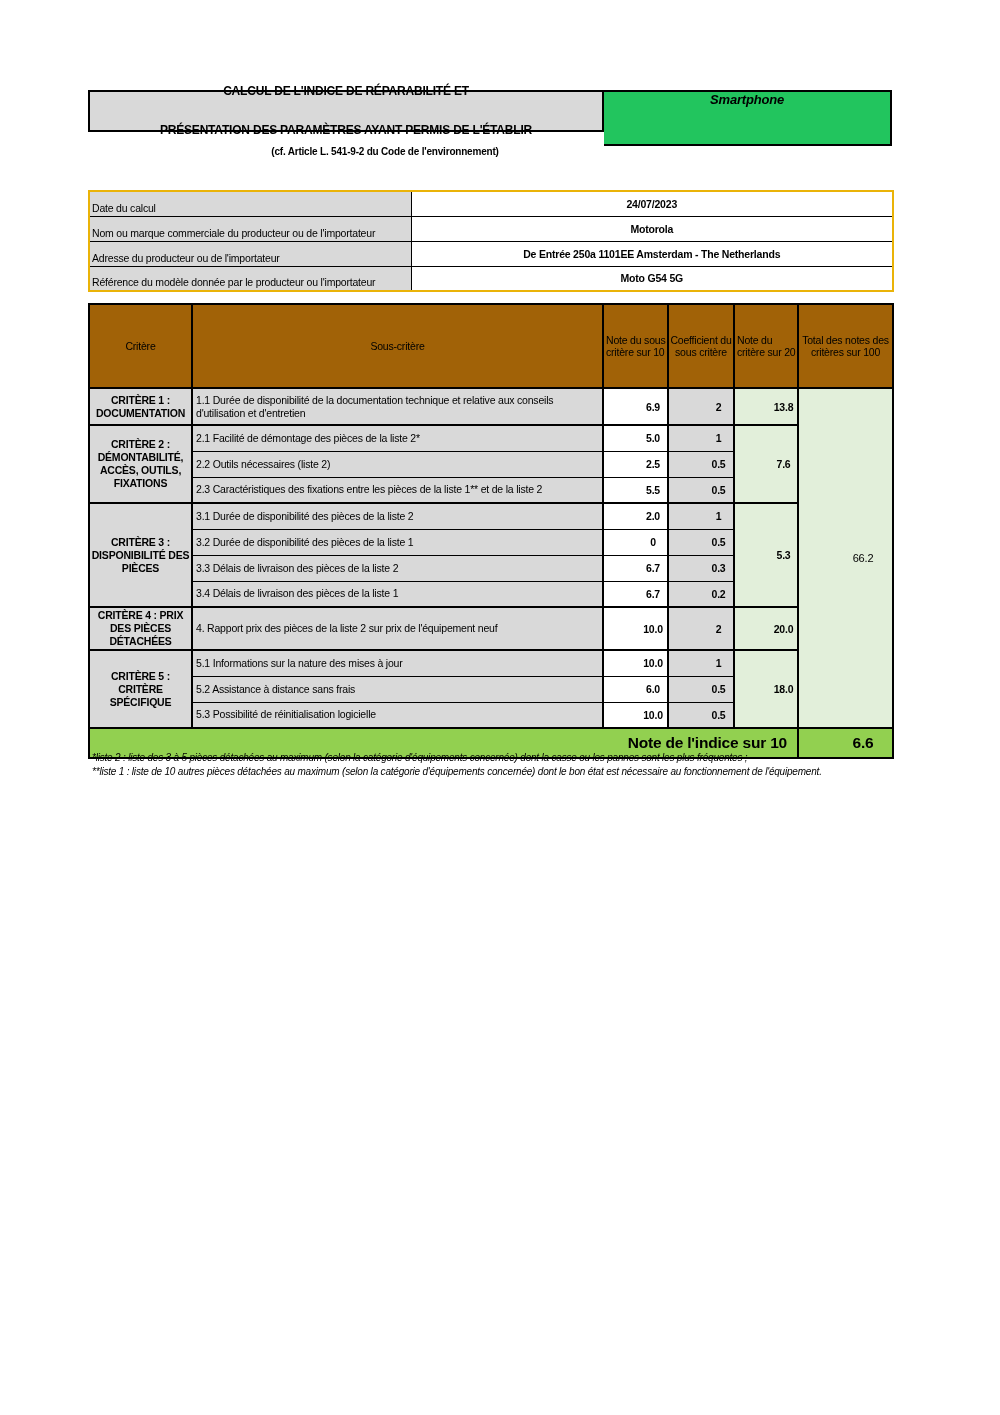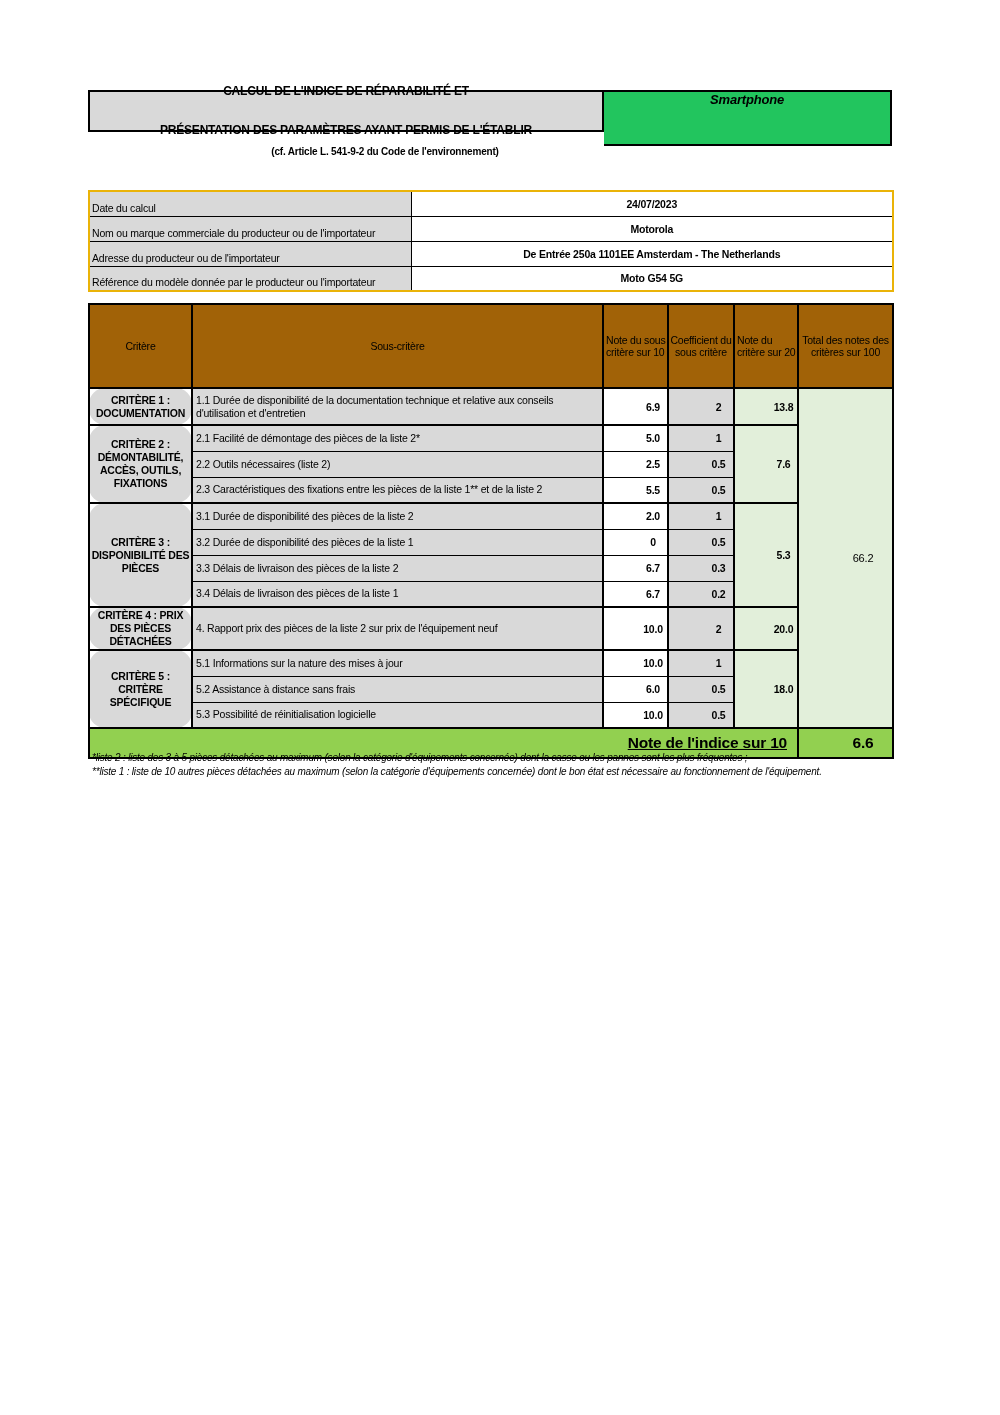--- a/index.html
+++ b/index.html
@@ -35,35 +35,35 @@
 
   
   .main-table { position: absolute; left: 88px; top: 303px; border-collapse: collapse; table-layout: fixed; }
   .main-table { border: 2.5px solid #000; }
   .main-table th, .main-table td { border: 1px solid #000; border-left-width: 2px; overflow: hidden; padding-left: 35px; }
   .main-table thead th { border-top-width: 2px; border-bottom-width: 2px; background: #a16207; font-size: 10.5px; font-weight: normal; height: 84px; vertical-align: middle; text-align: center; padding: 1px; }
   .main-table thead th.al-left { text-align: left; padding-left: 2px; }
   tr.group-start td { border-top-width: 2px; }
   td.crit {
     background: #d9d9d9; font-weight: bold; font-size: 10.5px; text-align: center;
-    vertical-align: middle; padding: 1px; line-height: 13px; border-radius: 16px;
+    vertical-align: middle; padding: 1px; line-height: 13px;
   }
   td.sub {
     background: #d9d9d9; font-size: 10.5px; text-align: left; vertical-align: middle;
     padding: 4px 3px; line-height: 13px;
   }
   td.n10 { background: #ffffff; font-weight: bold; font-size: 10.5px; text-align: center; vertical-align: middle; }
   td.coef { background: #d9d9d9; font-weight: bold; font-size: 10.5px; text-align: center; vertical-align: middle; }
   td.n20 { background: #e2efda; font-weight: bold; font-size: 10.5px; text-align: center; vertical-align: middle; }
   td.tot { background: #e2efda; font-weight: normal; font-size: 11px; text-align: center; vertical-align: middle; }
   tr.r26 { height: 26px; }
   tr.r36 { height: 36px; }
   tr.r37 { height: 37px; }
   tr.index-row td { background: #92d050; border-top-width: 2.5px; height: 30px; }
-  td.index-label { font-weight: bold; font-size: 15.5px; text-align: right; padding-right: 10px; vertical-align: middle; text-decoration: underline; }
+  td.index-label { font-weight: bold; font-size: 15.5px; text-align: right; padding-right: 10px; vertical-align: middle; }
   td.index-value { font-weight: bold; font-size: 15.5px; text-align: center; vertical-align: middle; }
 
   
   .footnotes { position: absolute; left: 92px; top: 751px; width: 800px; }
   .footnote { font-style: italic; font-size: 10px; line-height: 13.5px; }
 </style>
 </head>
 <body>
 
 <div class="page">

